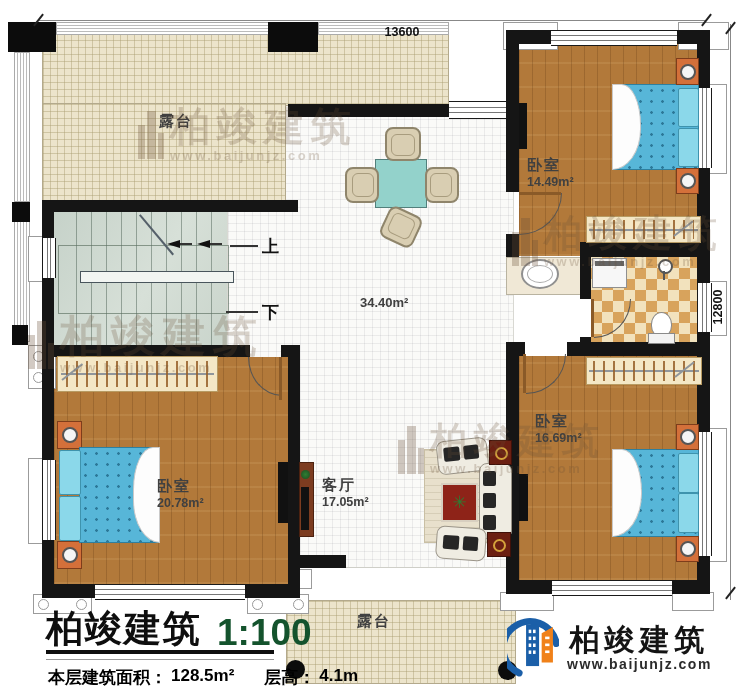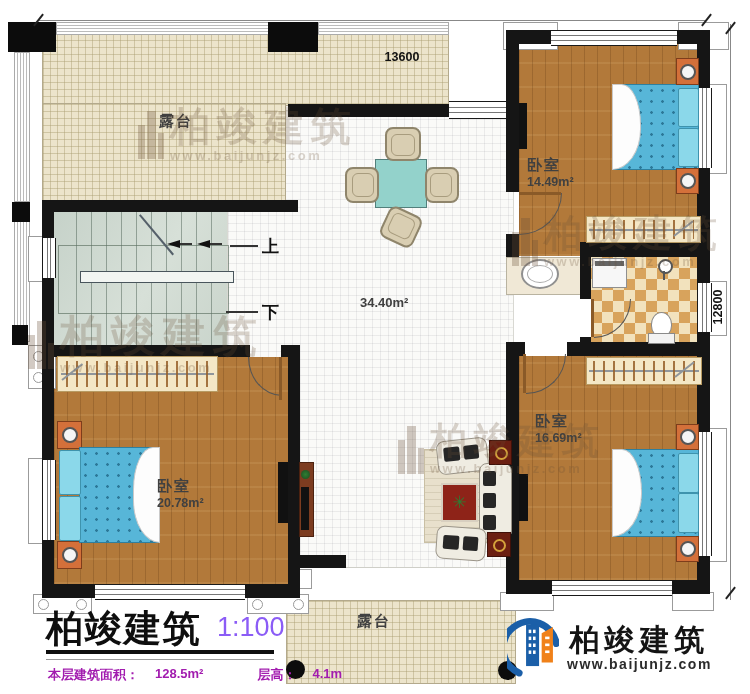--- a/index.html
+++ b/index.html
@@ -97,24 +97,24 @@
   .wm{position:absolute;z-index:9;display:flex;align-items:center;gap:6px;color:rgba(105,80,55,.24);
       pointer-events:none;white-space:nowrap;}
   .wm .big{font-weight:bold;letter-spacing:7px;line-height:1;}
   .wm .url{font-size:13px;font-weight:bold;letter-spacing:2.5px;}
   .wm .bars{display:flex;align-items:flex-end;gap:2px;}
   .wm .b1{width:7px;height:34px;background:rgba(105,80,55,.30);}
   .wm .b2{width:9px;height:48px;background:rgba(105,80,55,.30);}
   .wm .b3{width:6px;height:26px;background:rgba(105,80,55,.30);}
   
   .title-cn{position:absolute;left:46px;top:604px;z-index:10;font-size:37px;font-weight:bold;color:#0e0e0e;letter-spacing:2px;}
-  .title-scale{position:absolute;left:217px;top:612px;z-index:10;font-size:27px;font-weight:normal;color:#8b5cf6;}
+  .title-scale{position:absolute;left:217px;top:612px;z-index:10;font-size:37px;font-weight:bold;color:#14532d;}
   .title-rule1{position:absolute;left:46px;top:650px;width:228px;height:4px;background:#0e0e0e;z-index:10;}
   .title-rule2{position:absolute;left:46px;top:659px;width:228px;height:1px;background:#999;z-index:10;}
-  .title-info{position:absolute;left:48px;top:666px;z-index:10;font-size:13px;font-weight:bold;color:#a21caf;display:flex;gap:16px;}
+  .title-info{position:absolute;left:48px;top:666px;z-index:10;font-size:17px;font-weight:bold;color:#000000;display:flex;gap:4px;}
   .title-info .gap{width:22px;}
   .logo{position:absolute;left:507px;top:610px;width:220px;z-index:10;display:flex;align-items:center;gap:8px;}
   .logo-text{display:flex;flex-direction:column;align-items:center;}
   .logo-cn{font-size:30px;font-weight:900;color:#141414;letter-spacing:5px;line-height:1.1;}
   .logo-url{font-size:14px;font-weight:bold;color:#2b2b2b;letter-spacing:1.5px;}
 </style>
 </head>
 <body>
 
 <div id="plan">
@@ -334,26 +334,30 @@
     <span class="ar">14.49m²</span>
     </div>
   <div class="lab" style="left:535px;top:412px;width:100px;">
     <span class="nm">卧室</span>
     <span class="ar">16.69m²</span>
     </div>
   <div class="lab" style="left:157px;top:477px;width:100px;">
     <span class="nm">卧室</span>
     <span class="ar">20.78m²</span>
     </div>
+  <div class="lab" style="left:322px;top:476px;width:100px;">
+    <span class="nm">客厅</span>
+    <span class="ar">17.05m²</span>
+    </div>
   <div class="lab single" style="left:357px;top:612px;width:80px;">露台</div>
 
   <div class="dimline" style="left:38px;top:20px;width:668px;height:1px;"></div>
   <div class="tick" style="left:31px;top:19px;"></div>
   <div class="tick" style="left:699px;top:19px;"></div>
-  <div class="dimtext" style="left:372px;top:25px;width:60px;margin-top:25px;">13600</div>
+  <div class="dimtext" style="left:372px;top:25px;width:60px;">13600</div>
   <div class="dimline" style="left:730px;top:24px;width:1px;height:576px;"></div>
   <div class="tick" style="left:723px;top:27px;"></div>
   <div class="tick" style="left:723px;top:592px;"></div>
   <div class="dimtext" style="left:688px;top:300px;width:60px;transform:rotate(-90deg);">12800</div>
 
   <div class="wm" style="left:138px;top:106px;">
     <span class="bars">
         <span class="b1"></span>
         <span class="b2"></span>
         <span class="b3"></span>

